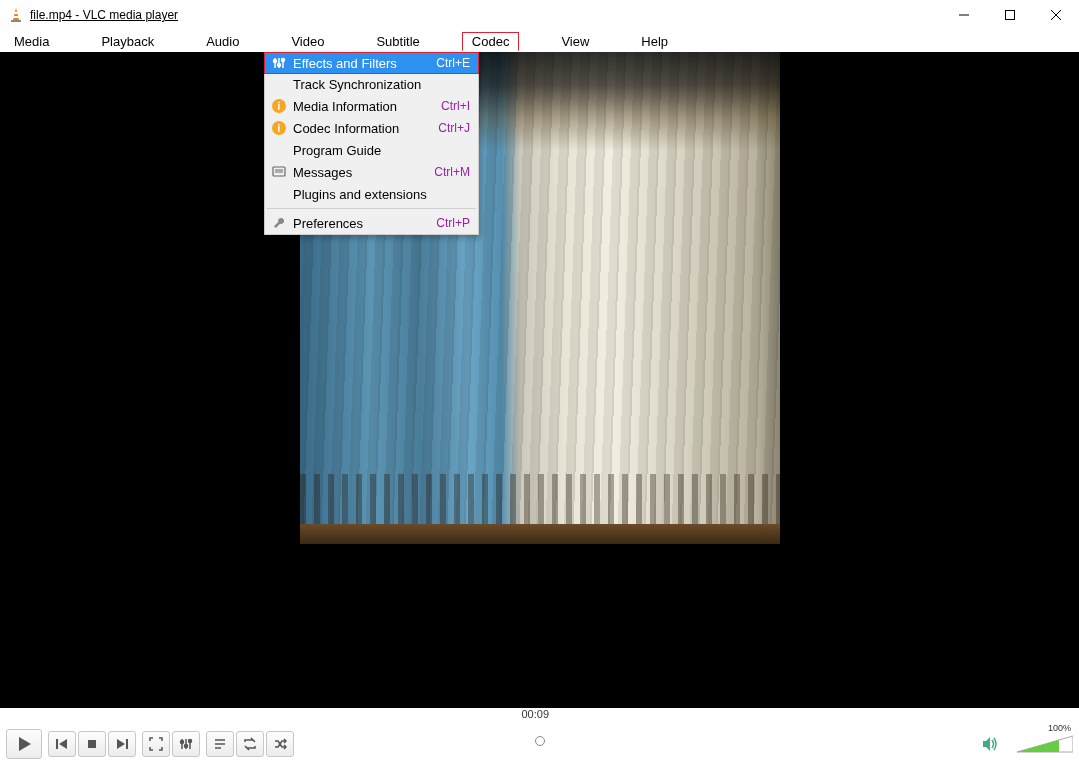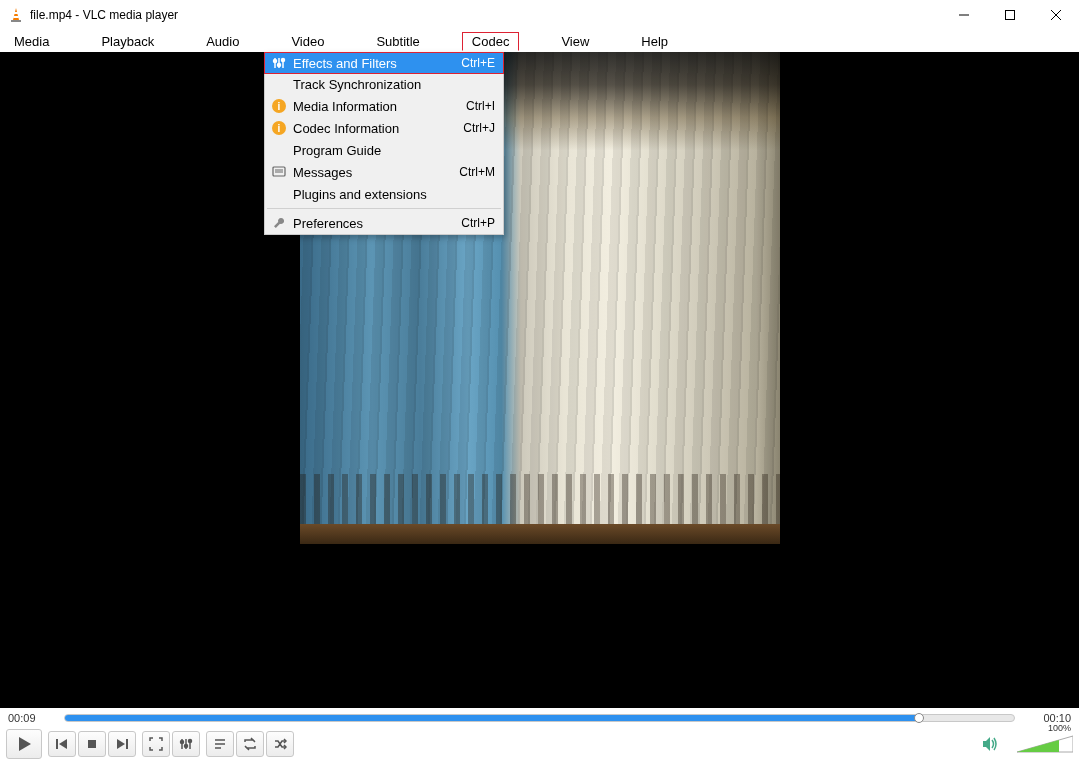--- a/index.html
+++ b/index.html
@@ -1,20 +1,20 @@
 <!DOCTYPE html>
 <html><head>
 <meta charset="utf-8">
 <style>
 * { margin: 0; padding: 0; box-sizing: border-box; font-family: "Segoe UI", Tahoma, sans-serif; }
 body { width: 1079px; height: 760px; background: #fff; overflow: hidden; position: relative; }
 
 .titlebar { height: 30px; display: flex; align-items: center; padding: 0 0 0 8px; background: #fff; }
 .titlebar .cone { width: 16px; height: 16px; margin-right: 6px; }
-.titlebar .title { font-size: 12px; color: #000; }
+.titlebar .title { font-size: 12px; color: #000; text-decoration: underline; }
 .titlebar .winbtns { margin-left: auto; display: flex; }
 .titlebar .winbtn { width: 46px; height: 30px; display: flex; align-items: center; justify-content: center; color: #000; }
 .titlebar .winbtn svg { width: 10px; height: 10px; }
 
 .menubar { height: 22px; display: flex; align-items: center; padding: 0 4px; background: #fff; font-size: 13px; gap: 32px; }
 .menubar .menuitem { padding: 2px 10px; cursor: default; }
 .menubar .menuitem.active { background: #fff; border: 1px solid #d23; border-bottom: 1px solid #fff; padding: 1px 9px; position: relative; z-index: 3; }
 
 .video-area { position: absolute; left: 0; right: 0; top: 52px; bottom: 52px; background: #000; overflow: hidden; }
 .frame {
@@ -29,34 +29,34 @@
   mix-blend-mode: multiply;
 }
 .frame::after {
   content: ""; position: absolute; left: 0; right: 0; bottom: 28%; height: 50px;
   background: repeating-linear-gradient(90deg, rgba(30,20,10,0.35) 0 6px, rgba(0,0,0,0) 6px 14px);
 }
 .sill { position: absolute; left: 0; right: 0; bottom: 0; height: 28%; background: #000; }
 .sill::before { content:""; position:absolute; left:0; right:0; top:0; height:20px; background: linear-gradient(180deg,#6b4a28,#3a2814); }
 
 .dropdown {
-  position: absolute; left: 264px; top: 52px; width: 240px;
+  position: absolute; left: 264px; top: 52px; width: 215px;
   background: #f0f0f0; border: 1px solid #ccc; box-shadow: 2px 3px 6px rgba(0,0,0,0.25);
   z-index: 10; font-size: 13px;
 }
 .dropdown .ditem { display: flex; align-items: center; height: 22px; padding: 0 8px 0 4px; }
 .dropdown .ditem.highlighted { background: #2e91ef; color: #fff; border: 1px solid #d23; height: 22px; margin: -1px; padding: 0 8px 0 4px; }
 .dropdown .dicon { width: 20px; display: flex; align-items: center; justify-content: center; flex-shrink: 0; }
 .dropdown .dlabel { flex: 1; padding-left: 4px; white-space: nowrap; }
-.dropdown .dshortcut { color: #000000; font-size: 12px; }
+.dropdown .dshortcut { color: #a21caf; font-size: 12px; }
 .dropdown .ditem.highlighted .dshortcut { color: #fff; }
 .dropdown .sep { height: 1px; background: #d0d0d0; margin: 3px 2px; }
 
 .bottom { position: absolute; left: 0; right: 0; bottom: 0; height: 52px; background: #fff; }
-.seekrow { display: flex; align-items: center; height: 20px; padding: 0 8px; gap: 20px; font-size: 11px; color: #333; }
+.seekrow { display: flex; align-items: center; height: 20px; padding: 0 8px; gap: 20px; font-size: 11px; color: #333; flex-direction: column; }
 .seekrow .time { width: 36px; }
 .seekrow .time.right { text-align: right; }
 .seekbar { flex: 1; height: 8px; background: #e8e8e8; border: 1px solid #c8c8c8; border-radius: 4px; position: relative; }
 .seekbar .fill { position: absolute; left: 0; top: 0; bottom: 0; width: 90%; background: #2e91ef; border-radius: 3px; }
 .seekbar .knob { position: absolute; left: 90%; top: 50%; width: 10px; height: 10px; background: #fff; border: 1px solid #888; border-radius: 50%; transform: translate(-50%,-50%); }
 
 .controls { display: flex; align-items: center; height: 32px; padding: 0 6px; gap: 6px; }
 .cbtn { width: 28px; height: 26px; border: 1px solid #c8c8c8; background: linear-gradient(#fdfdfd,#ececec); border-radius: 3px; display: flex; align-items: center; justify-content: center; color: #444; }
 .cbtn.play { width: 36px; height: 30px; }
 .cbtn svg { width: 14px; height: 14px; }

